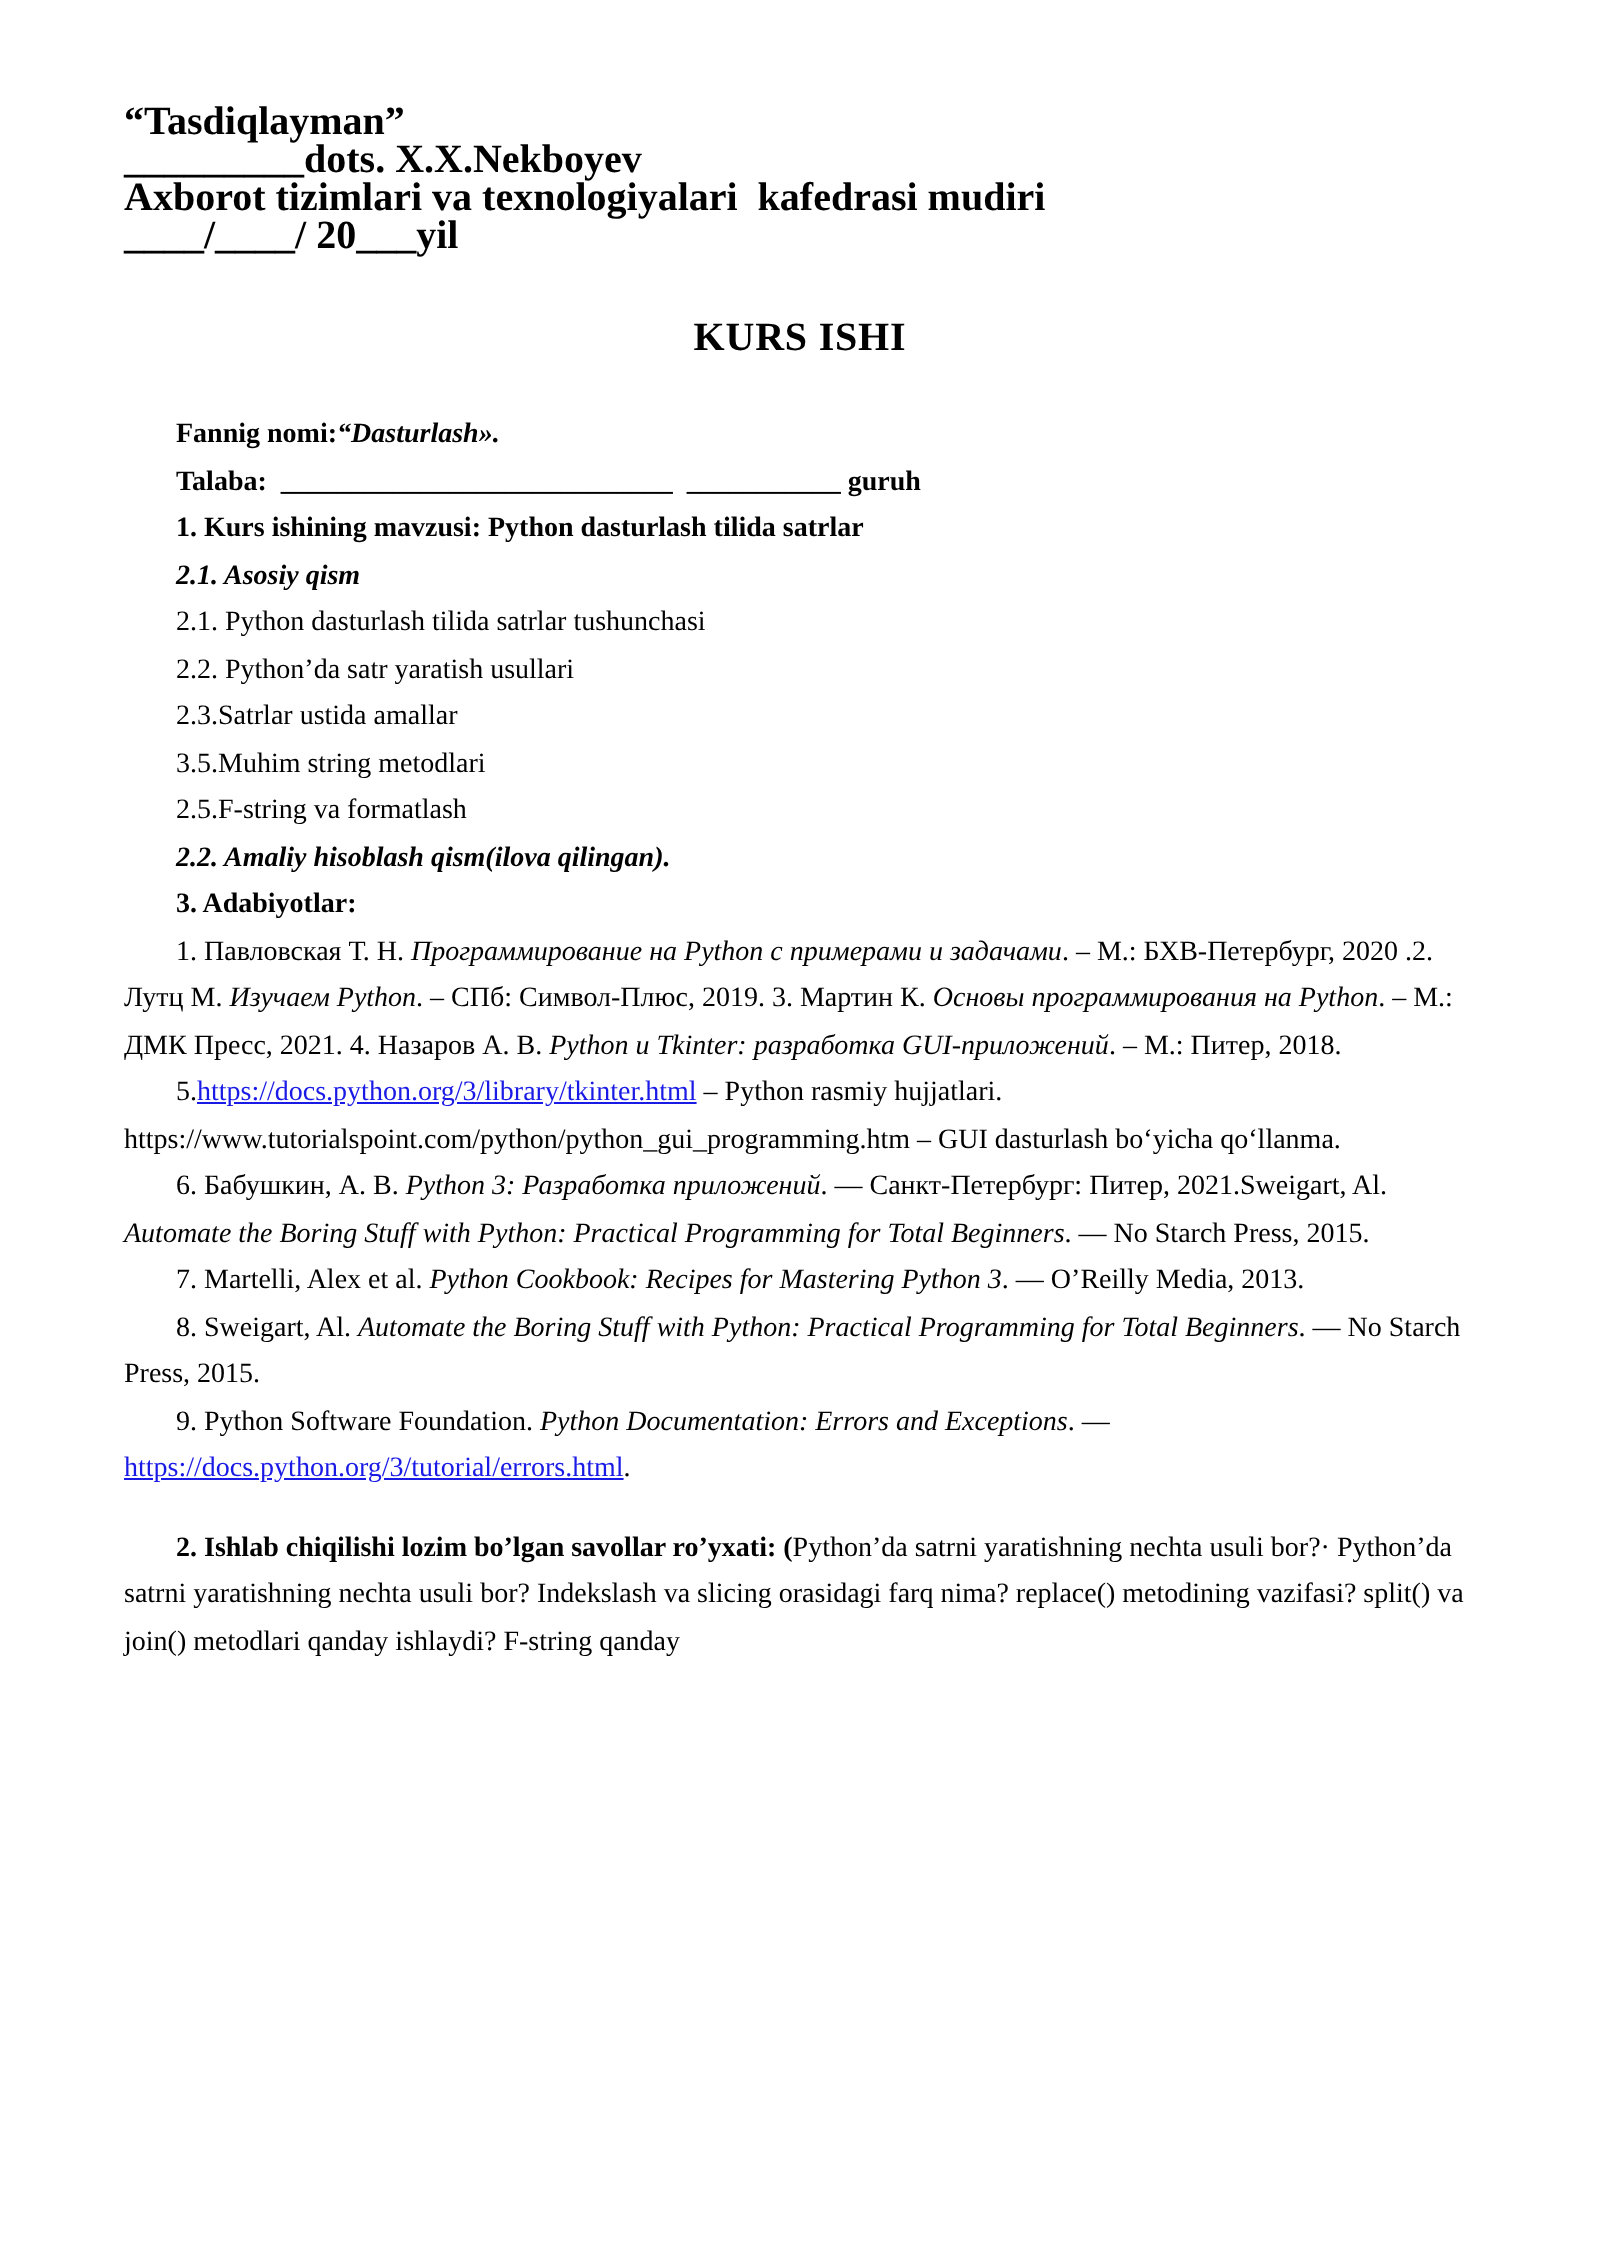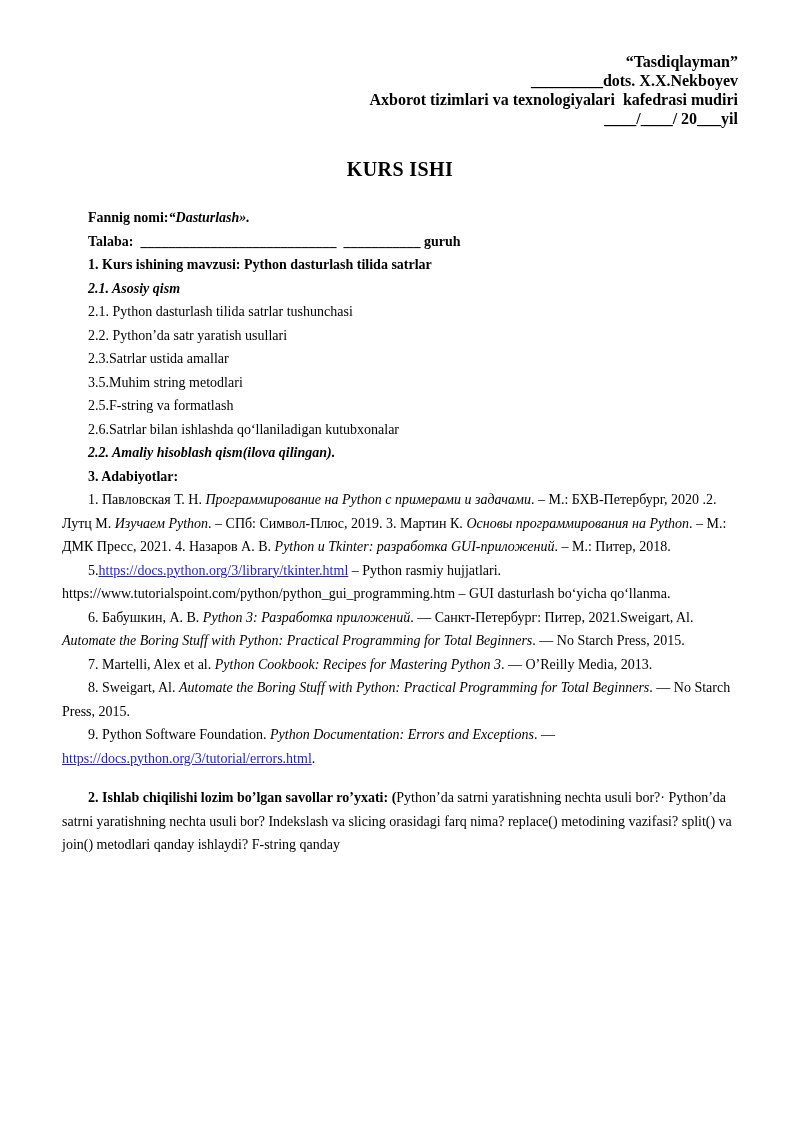--- a/index.html
+++ b/index.html
@@ -14,23 +14,23 @@
     color: #000000;
   }
   .page {
     position: relative;
     width: 800px;
     height: 1131px;
     box-sizing: border-box;
     padding: 52px 62px 0 62px;
   }
   .header-block {
-    text-align: right;
+    text-align: left;
     font-weight: bold;
-    font-size: 16px;
+    font-size: 20px;
     line-height: 19px;
   }
   .header-block div {
     white-space: pre;
   }
   .doc-title {
     text-align: center;
     font-weight: bold;
     font-size: 20px;
     margin-top: 30px;
@@ -90,21 +90,20 @@
     <div class="row-line">1. Kurs ishining mavzusi:    Python dasturlash tilida satrlar</div>
 
 
     <div class="list-line bi">2.1. Asosiy qism</div>
 
     <div class="list-line">2.1. Python dasturlash tilida satrlar tushunchasi</div>
     <div class="list-line">2.2. Python’da satr yaratish usullari</div>
     <div class="list-line">2.3.Satrlar ustida amallar</div>
     <div class="list-line">3.5.Muhim string metodlari</div>
     <div class="list-line">2.5.F-string va formatlash</div>
-    <div class="list-line">2.6.Satrlar bilan ishlashda qo‘llaniladigan kutubxonalar</div>
 
     <div class="list-line bi">2.2. Amaliy hisoblash qism(ilova qilingan).</div>
 
     <div class="row-line">3. Adabiyotlar:</div>
 
     <div class="ref-para"><span>1. Павловская Т. Н. </span><span class="i">Программирование на Python с примерами и задачами</span><span>. –  М.: БХВ-Петербург, 2020 .2. Лутц М. </span><span class="i">Изучаем Python</span><span>. – СПб: Символ-Плюс, 2019. 3. Мартин К. </span><span class="i">Основы программирования на Python</span><span>. – М.: ДМК Пресс, 2021.  4. Назаров А. В. </span><span class="i">Python и Tkinter: разработка GUI-приложений</span><span>. – М.: Питер, 2018.</span></div>
     <div class="ref-para"><span>5.</span><a class="link" href="#">https://docs.python.org/3/library/tkinter.html</a><span> – Python rasmiy hujjatlari. https://www.tutorialspoint.com/python/python_gui_programming.htm – GUI dasturlash bo‘yicha qo‘llanma.</span></div>
     <div class="ref-para"><span>6.  Бабушкин, А. В. </span><span class="i">Python 3: Разработка приложений</span><span>. — Санкт-Петербург: Питер, 2021.Sweigart, Al. </span><span class="i">Automate the Boring Stuff with Python: Practical Programming for Total Beginners</span><span>. — No Starch Press, 2015.</span></div>
     <div class="ref-para"><span>7.  Martelli, Alex et al. </span><span class="i">Python Cookbook: Recipes for Mastering Python 3</span><span>. — O’Reilly Media, 2013.</span></div>
     <div class="ref-para"><span>8.  Sweigart, Al. </span><span class="i">Automate the Boring Stuff with Python: Practical Programming for Total Beginners</span><span>. — No Starch Press, 2015.</span></div>

